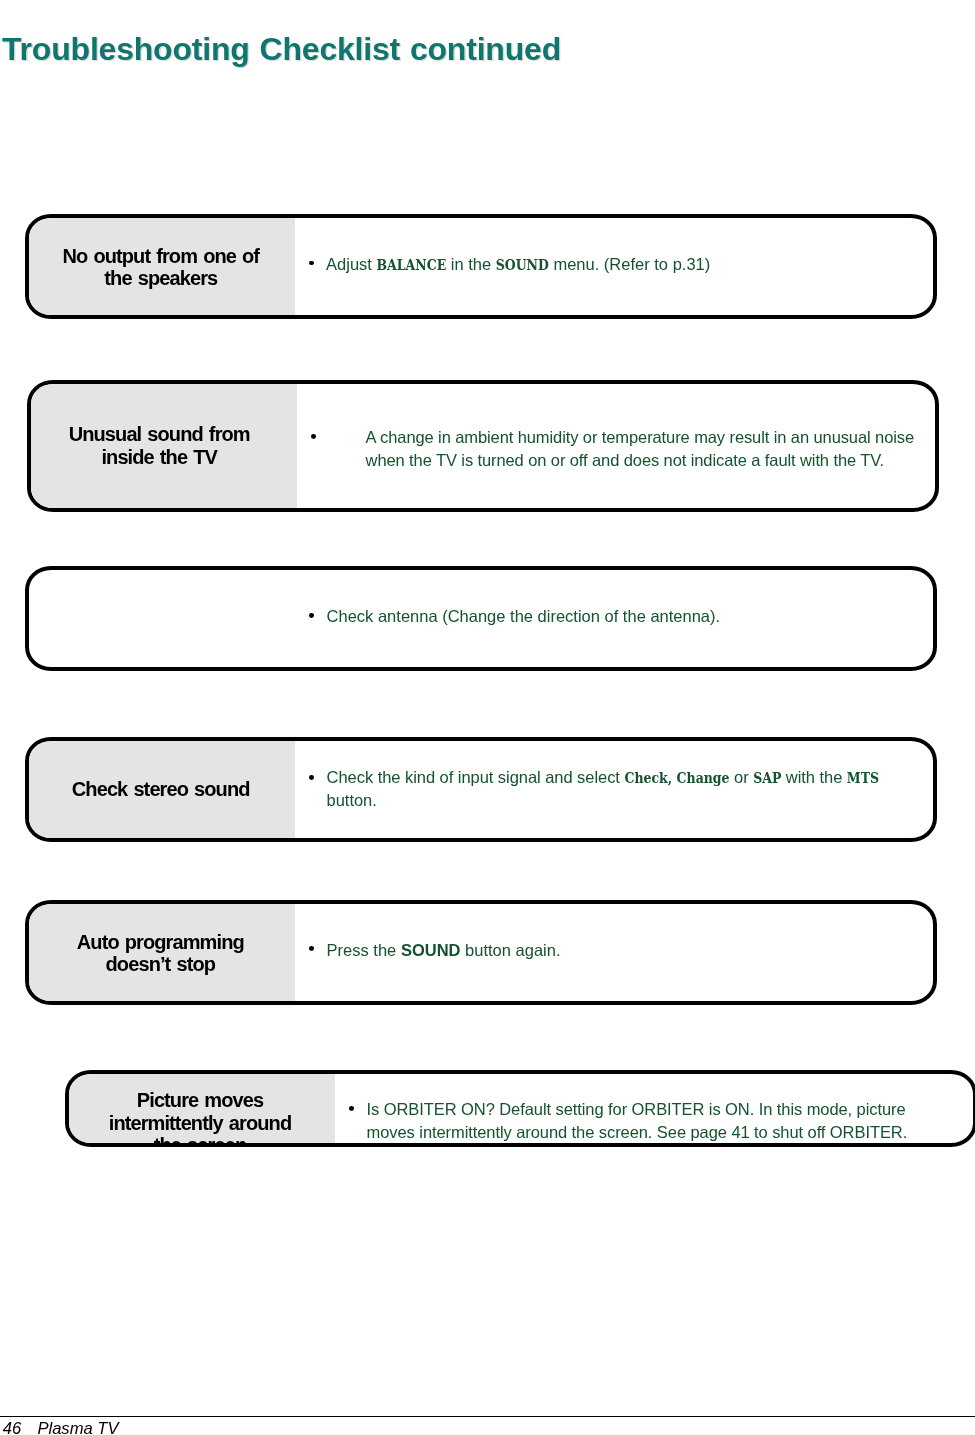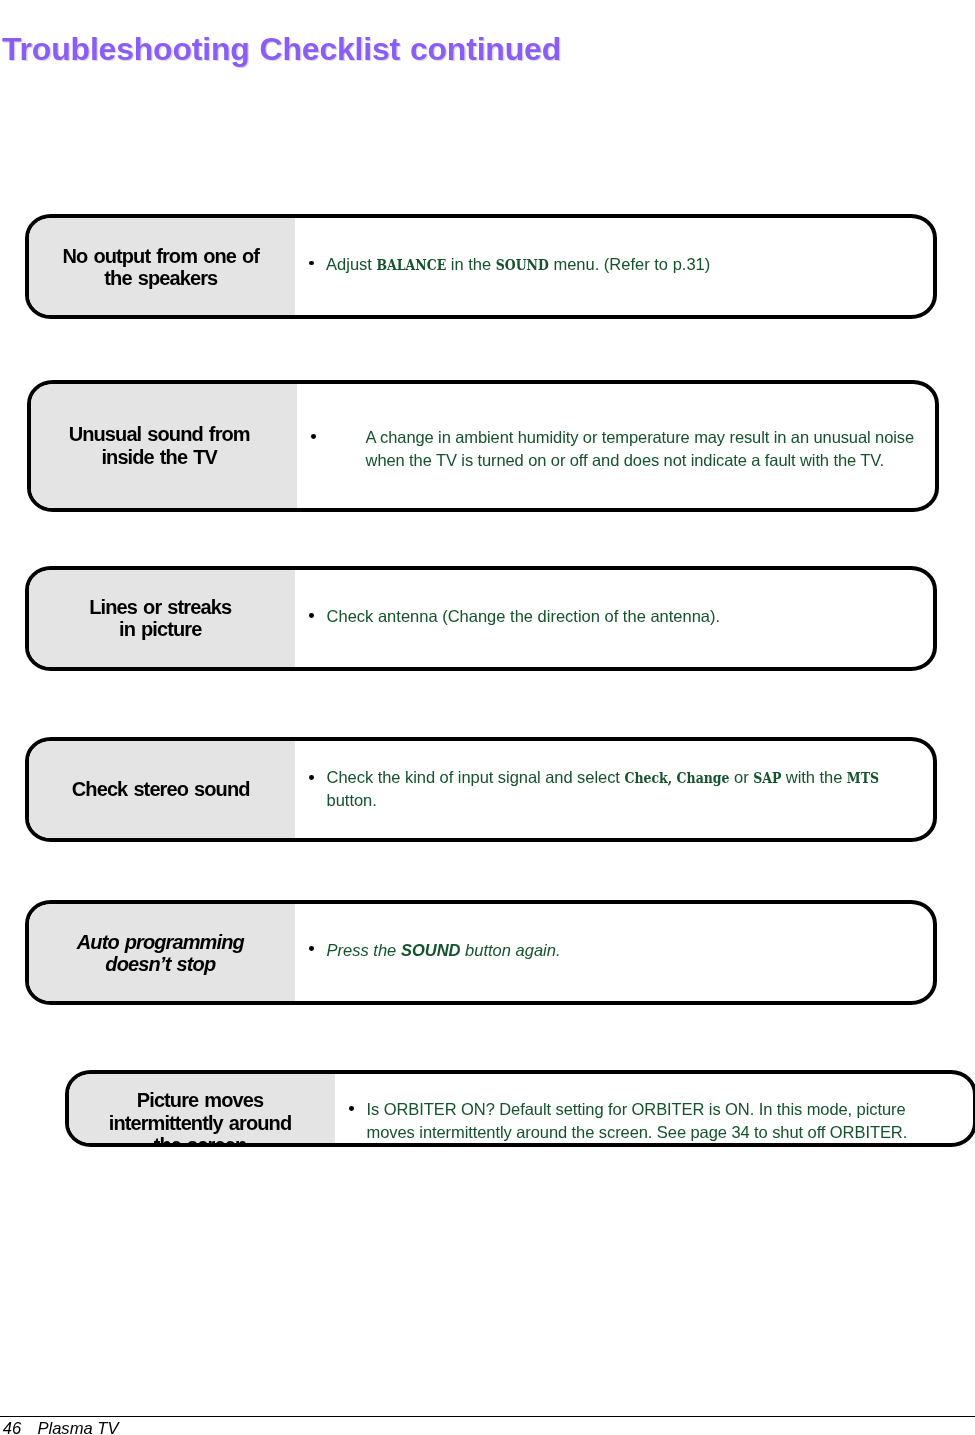--- a/index.html
+++ b/index.html
@@ -3,21 +3,21 @@
 <meta charset="utf-8">
 <title>Troubleshooting Checklist continued</title>
 <style>
   html,body{margin:0;padding:0;}
   body{width:975px;height:1435px;background:#fff;
        font-family:"Liberation Sans",sans-serif;position:relative;overflow:hidden;
        -webkit-font-smoothing:antialiased;}
   .page{position:absolute;left:0;top:0;width:975px;height:1435px;}
 
   #page-title{position:absolute;left:2px;top:33px;font-size:32px;font-weight:bold;
-    letter-spacing:-0.2px;word-spacing:1.2px;color:#8b5cf6;white-space:nowrap;line-height:32px;
+    letter-spacing:-0.2px;word-spacing:1.2px;color:#0f766e;white-space:nowrap;line-height:32px;
     text-shadow:1.3px 1.4px 0 #d9d9d9;}
 
   .row{position:absolute;left:24.6px;width:912.2px;box-sizing:border-box;
        border:4.4px solid #000;border-radius:26px/24px;background:#fff;overflow:hidden;}
   .lcol{position:absolute;left:0;top:0;bottom:0;width:266px;background:#e4e4e4;}
   .ltext{position:absolute;width:266px;text-align:center;color:#000;
          font-size:20px;font-weight:bold;letter-spacing:-0.9px;word-spacing:1.4px;line-height:22.3px;}
   .rcol{position:absolute;left:266px;right:0;top:0;bottom:0;}
   .bullet{position:absolute;width:4.9px;height:4.9px;border-radius:50%;background:#000;}
   .btxt{position:absolute;color:#14532d;font-size:16.5px;line-height:22px;letter-spacing:0px;}
@@ -48,53 +48,50 @@
     <div class="row" style="top: 380px; left: 26.8px; height: 132px;">
       <div class="lcol">
         <div class="ltext" style="top: 39.32px; left: -4.6px;">Unusual sound from<br>inside the TV</div>
       </div>
       <div class="rcol">
         <div class="bullet" aria-label="•" style="left: 14.1px; top: 50px;"></div>
         <div class="btxt" style="line-height: 22.6px; left: 30.8px; top: 41.985px; width: 566px; letter-spacing: -0.1px; margin-left: 38px;">A change in ambient humidity or temperature may result in an unusual noise when the TV is turned on or off and does not indicate a fault with the TV.</div>
       </div>
     </div>
     <div class="row" style="top: 566px; left: 24.6px; height: 105px;">
-      <div class="lcol">
-        <div class="ltext" style="top: 25.82px; left: -1.4px;">Lines or streaks<br>in picture</div>
-      </div>
       <div class="rcol">
         <div class="bullet" aria-label="•" style="left: 14.4px; top: 43.2px;"></div>
         <div class="btxt" style="line-height: 22px; left: 32px; top: 35.485px; width: 580px;">Check antenna (Change the direction of the antenna).</div>
       </div>
     </div>
     <div class="row" style="top: 737px; left: 24.6px; height: 105px;">
       <div class="lcol">
         <div class="ltext" style="top: 37.12px; left: -0.9px;">Check stereo sound</div>
       </div>
       <div class="rcol">
         <div class="bullet" aria-label="•" style="left: 14.3px; top: 33.8px;"></div>
         <div class="btxt" style="line-height: 21.8px; left: 32px; top: 26.185px; width: 574px; letter-spacing: -0.05px;">Check the kind of input signal and select <span class="serif-b">Check,</span> <span class="serif-b">Change</span> or <span class="serif-b">SAP</span> with the <span class="serif-b">MTS</span> button.</div>
       </div>
     </div>
-    <div class="row" style="top: 900px; left: 24.6px; height: 105px; font-style: italic;">
+    <div class="row" style="top: 900px; left: 24.6px; height: 105px;">
       <div class="lcol">
         <div class="ltext" style="top: 26.72px; left: -1.3px;">Auto programming<br>doesn’t stop</div>
       </div>
       <div class="rcol">
         <div class="bullet" aria-label="•" style="left: 14.4px; top: 42.3px;"></div>
         <div class="btxt" style="line-height: 22px; left: 32px; top: 34.585px; width: 580px;">Press the <span class="sans-b">SOUND</span> button again.</div>
       </div>
     </div>
     <div class="row" style="top: 1070px; left: 24.6px; height: 77px; margin-left: 40px;">
       <div class="lcol">
         <div class="ltext" style="top: 15.22px; left: -1.6px;">Picture moves<br>intermittently around<br>the screen</div>
       </div>
       <div class="rcol">
         <div class="bullet" aria-label="•" style="left: 14.4px; top: 32px;"></div>
-        <div class="btxt" style="line-height: 22.9px; left: 32px; top: 23.835px; width: 562px; letter-spacing: -0.08px;">Is ORBITER ON? Default setting for ORBITER is ON. In this mode, picture moves intermittently around the screen. See page 34 to shut off ORBITER.</div>
+        <div class="btxt" style="line-height: 22.9px; left: 32px; top: 23.835px; width: 562px; letter-spacing: -0.08px;">Is ORBITER ON? Default setting for ORBITER is ON. In this mode, picture moves intermittently around the screen. See page 41 to shut off ORBITER.</div>
       </div>
     </div>
   </div>
   <div id="footer-rule"></div>
   <div id="footer-text">
     <span>46</span>
 <span class="gap"></span><span>Plasma TV</span>
   </div>
 </div>
 

